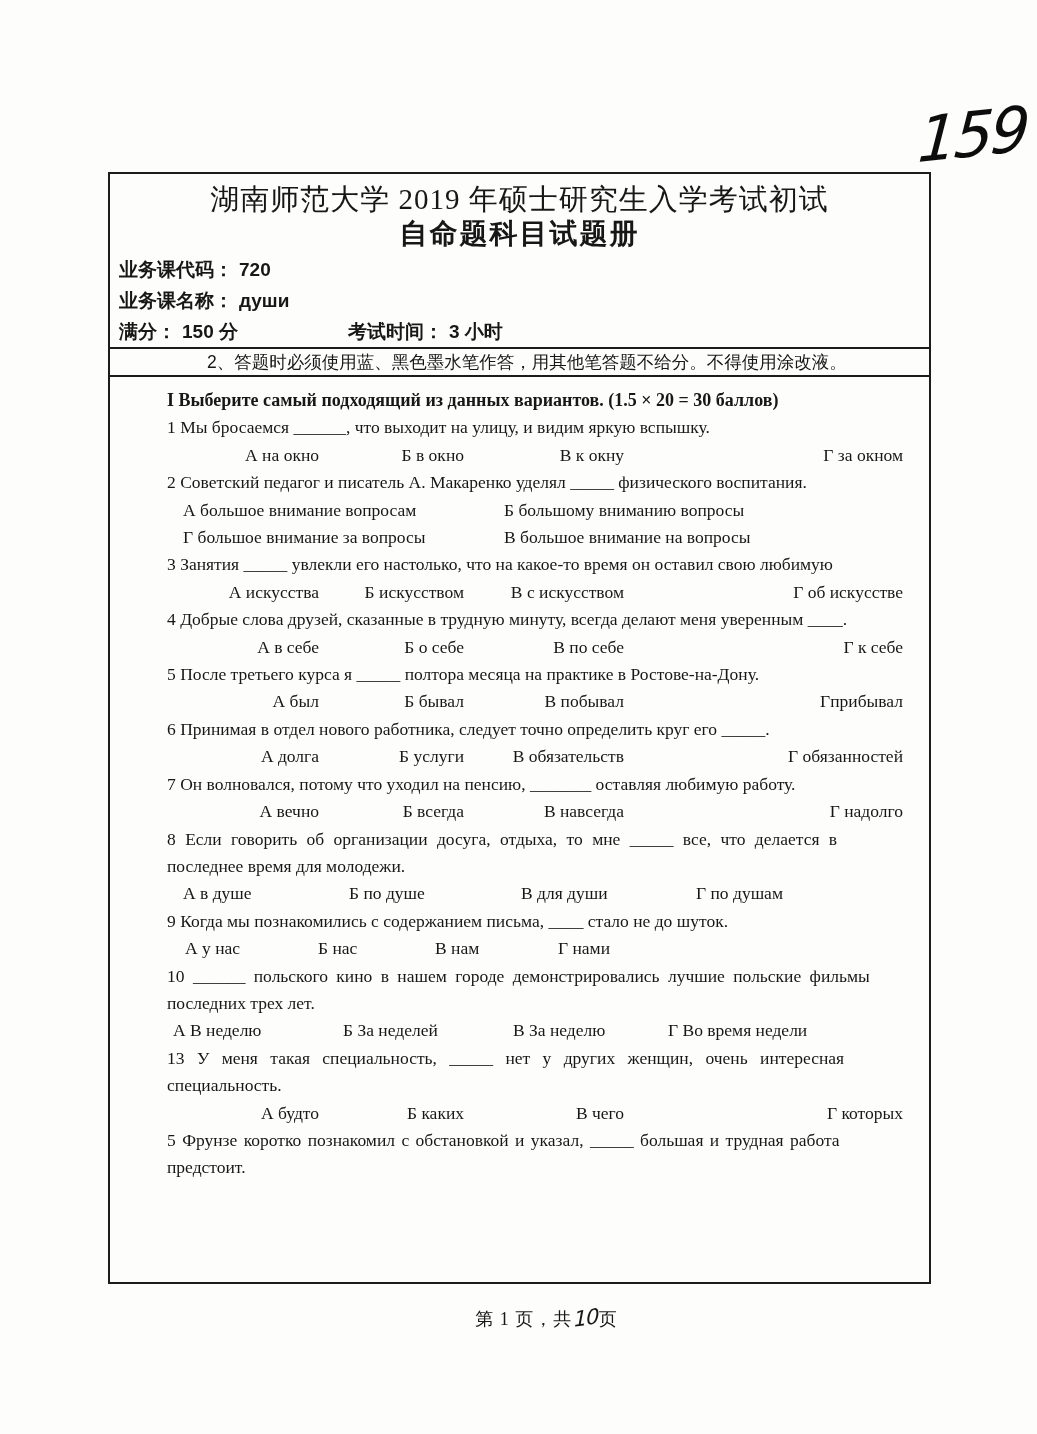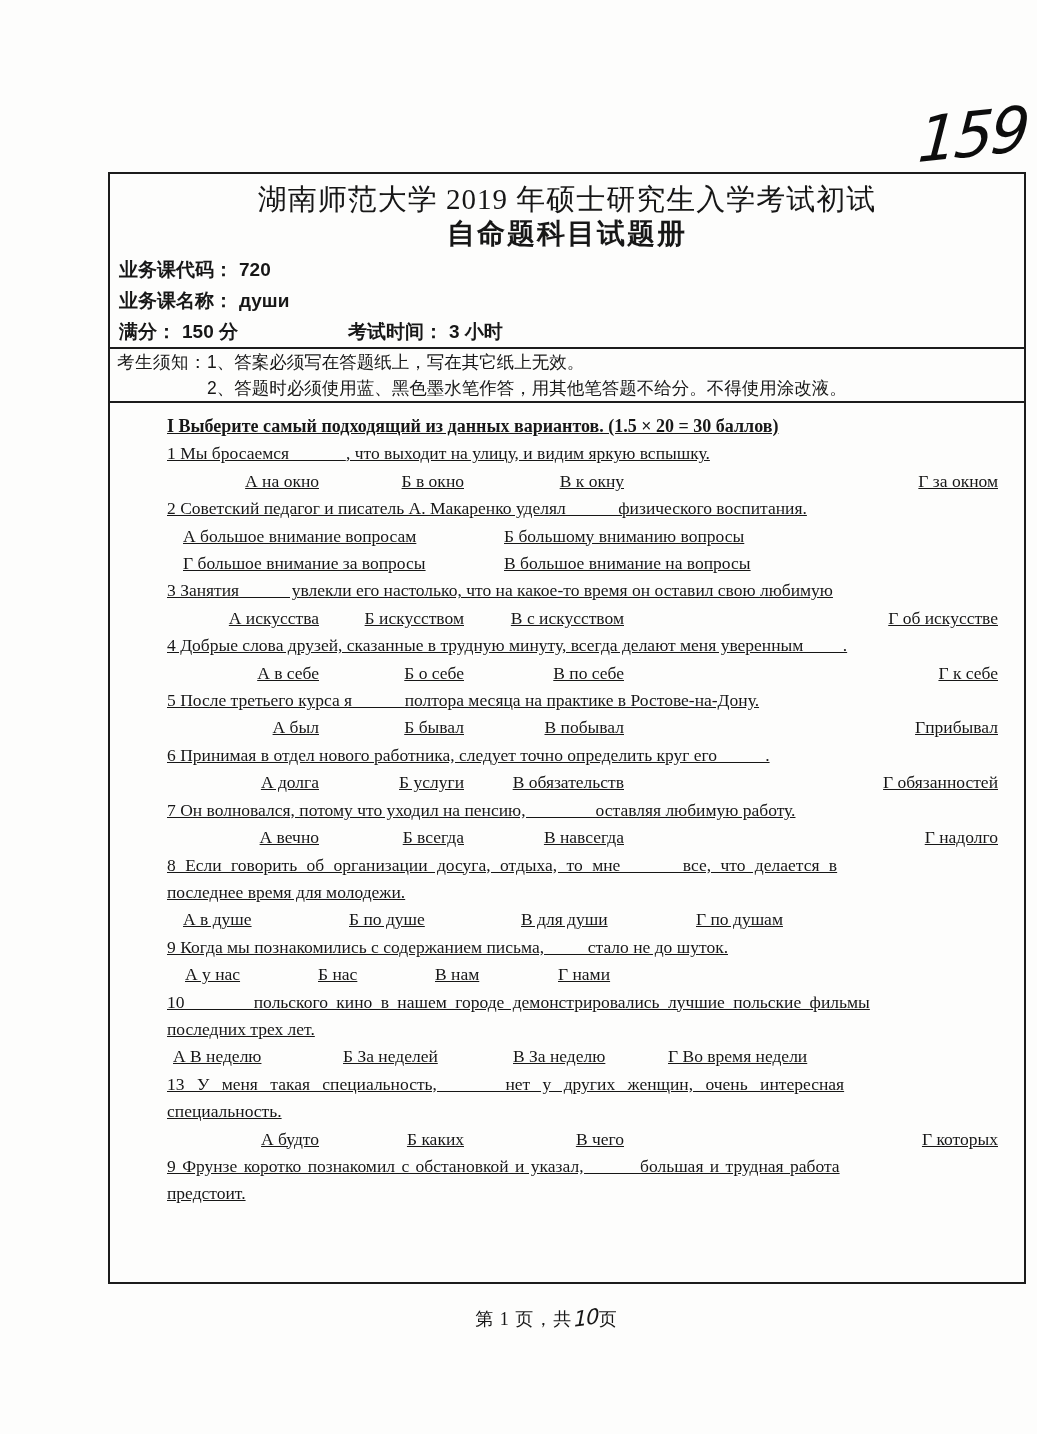--- a/index.html
+++ b/index.html
@@ -19,21 +19,21 @@
     font-family: "DejaVu Sans", sans-serif;
     font-style: italic;
     font-size: 62px; line-height: 1;
     color: #0d0d0d;
     letter-spacing: -3px;
     transform: rotate(-6deg) skewX(-10deg);
   }
   
   .exam-box {
     position: absolute; left: 108px; top: 172px;
-    width: 918px; height: 1112px;
+    width: 823px; height: 1112px;
     border: 2px solid #1c1c1c;
     background: transparent;
   }
   .titles { text-align: center; margin-top: 8px; }
   .title1 {
     font-size: 29px; line-height: 34px; font-weight: 400;
     font-family: "Liberation Serif", serif;
     letter-spacing: 1px;
   }
   .title2 {
@@ -56,21 +56,20 @@
     font-size: 17.5px; padding-left: 7px;
   }
   .notice-line { line-height: 26px; }
   .notice-label { letter-spacing: 0.5px; }
   .notice-indent { padding-left: 90px; }
   
   .exam-body {
     padding: 10px 26px 0 57px;
     font-size: 17.5px;
     line-height: 27.4px;
-    text-decoration: underline;
   }
   .section-head { font-weight: 700; font-size: 18px; }
   .q-line { white-space: nowrap; }
   .sp2 { word-spacing: 2px; }
   .sp3 { word-spacing: 4px; }
   .sp5 { word-spacing: 5px; }
   .sp8 { word-spacing: 8px; }
   .opts      { display: grid; grid-template-columns: 136px 145px 160px auto; padding-left: 16px; text-align: right; }
   .opts-2col { display: grid; grid-template-columns: 321px auto; padding-left: 16px; }
   .opts-w8   { display: grid; grid-template-columns: 166px 172px 175px auto; padding-left: 16px; }
@@ -117,23 +116,20 @@
         <span>业务课名称：</span><span class="meta-val">души</span>
       </div>
       <div class="meta-row">
         <span class="pair pair-first"><span>满分：</span><span class="meta-val">150 分</span></span><span class="pair"><span>考试时间：</span><span class="meta-val">3 小时</span></span>
       </div>
     </div>
 
     <div class="rule"></div>
 
     <div class="notice">
-      <div class="notice-line">
-        <span class="notice-label">考生须知：</span><span>1、答案必须写在答题纸上，写在其它纸上无效。</span>
-      </div>
       <div class="notice-line notice-indent">
         <span>2、答题时必须使用蓝、黑色墨水笔作答，用其他笔答题不给分。不得使用涂改液。</span>
       </div>
     </div>
 
     <div class="rule"></div>
 
     <div class="exam-body">
 
       <div class="section-head">I Выберите самый подходящий из данных вариантов. (1.5 × 20 = 30 баллов)</div>
@@ -245,21 +241,21 @@
         <div class="q-line">специальность.</div>
         <div class="opts">
           <span class="opt">А будто</span>
           <span class="opt">Б каких</span>
           <span class="opt">В чего</span>
           <span class="opt">Г которых</span>
         </div>
       </div>
 
       <div class="q">
-        <div class="q-line sp2">9 Фрунзе коротко познакомил с обстановкой и указал, _____ большая и трудная работа</div>
+        <div class="q-line sp2">5 Фрунзе коротко познакомил с обстановкой и указал, _____ большая и трудная работа</div>
         <div class="q-line">предстоит.</div>
       </div>
 
     </div>
   </div>
 
   <div class="footer">
     <span class="footer-inner">
       <span>第 1 页，共</span><span class="hw-total">10</span><span>页</span>
     </span>

